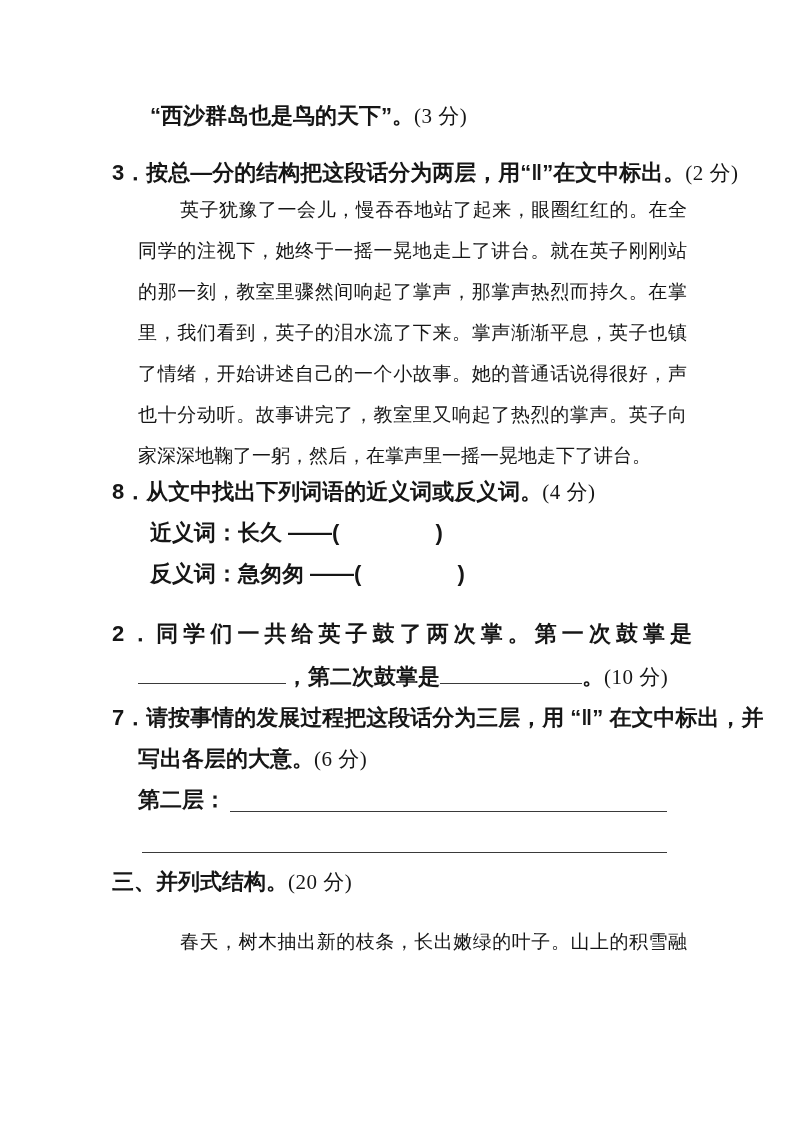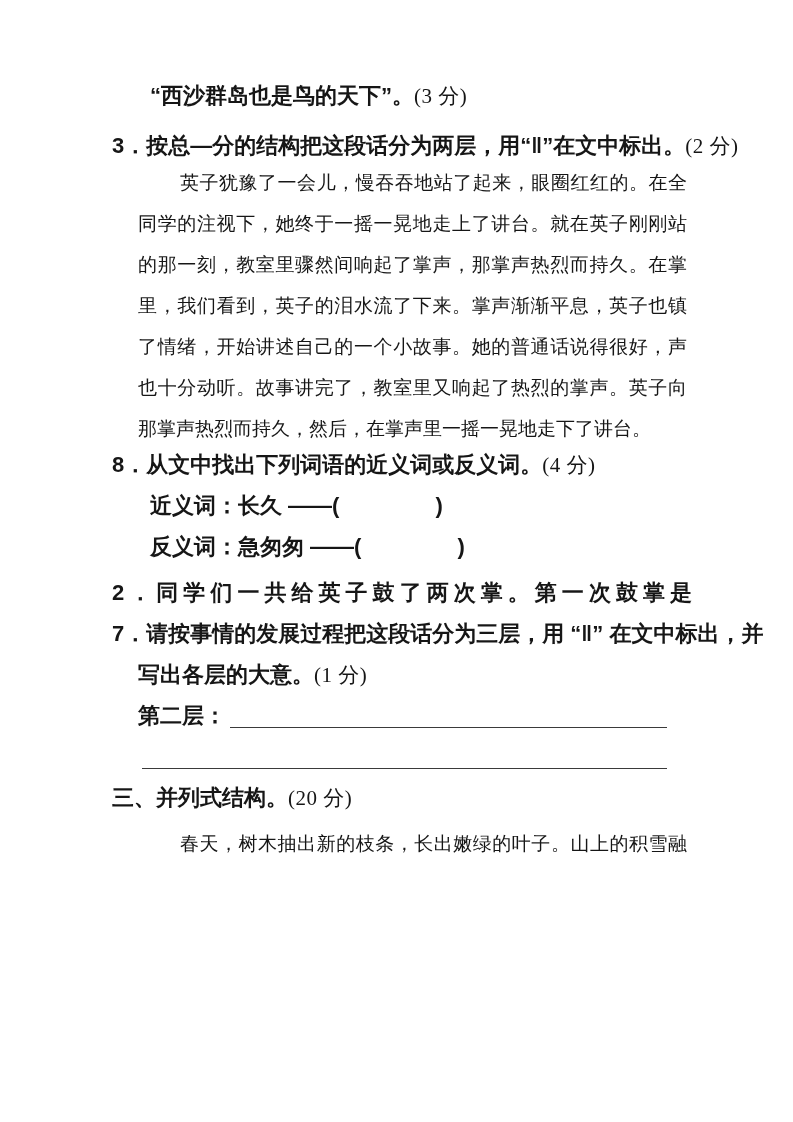--- a/index.html
+++ b/index.html
@@ -5,21 +5,21 @@
   * { box-sizing: border-box; margin: 0; padding: 0; }
   html, body { background: #ffffff; }
   body { font-family: "Liberation Sans", "DejaVu Sans", sans-serif; }
 
   .page {
     position: relative;
     width: 793px;
     height: 1122px;
     margin: 0 auto;
     background: #ffffff;
-    padding: 75px 0 0 112px;
+    padding: 95px 0 0 112px;
     overflow: hidden;
     color: #161616;
   }
 
   .line {
     height: 41px;
     line-height: 41px;
     font-family: "Liberation Sans", "DejaVu Sans", sans-serif;
     font-weight: 600;
     font-size: 22px;
@@ -52,23 +52,23 @@
   .indent2 { margin-left: 38px; }
 
   .jfull {
     width: 580px;
     white-space: normal;
     text-align: justify;
     text-align-last: justify;
     overflow: hidden;
   }
 
-  .gap8  { margin-top: 9px; }
+  .gap8  { margin-top: 16px; }
   .gap10 { margin-top: 10px; }
-  .gap3  { margin-top: 5px; }
+  .gap3  { margin-top: 19px; }
   .gap2  { margin-top: 2px; }
   .neg4  { margin-top: -4px; }
   .neg5  { margin-top: -5px; }
 
   .blank {
     display: inline-block;
     border-bottom: 1.6px solid #3a3a3a;
     height: 26px;
     vertical-align: baseline;
   }
@@ -98,38 +98,41 @@
     <span>3．按总—分的结构把这段话分为两层，用“‖”在文中标出。</span><span class="score">(2 分)</span>
   </div>
 
 
   <div class="line passage first neg4">英子犹豫了一会儿，慢吞吞地站了起来，眼圈红红的。在全班</div>
   <div class="line passage">同学的注视下，她终于一摇一晃地走上了讲台。就在英子刚刚站定</div>
   <div class="line passage">的那一刻，教室里骤然间响起了掌声，那掌声热烈而持久。在掌声</div>
   <div class="line passage">里，我们看到，英子的泪水流了下来。掌声渐渐平息，英子也镇定</div>
   <div class="line passage">了情绪，开始讲述自己的一个小故事。她的普通话说得很好，声音</div>
   <div class="line passage">也十分动听。故事讲完了，教室里又响起了热烈的掌声。英子向大</div>
-  <div class="line passage last">那掌声热烈而持久，然后，在掌声里一摇一晃地走下了讲台。</div>
+  <div class="line passage last">家深深地鞠了一躬，然后，在掌声里一摇一晃地走下了讲台。</div>
 
   <div class="line neg5">
     <span>8．从文中找出下列词语的近义词或反义词。</span><span class="score">(4 分)</span>
   </div>
 
   <div class="line indent2">
     <span>近义词：长久 ——(</span><span class="paren-gap"></span><span>)</span>
   </div>
   <div class="line indent2">
     <span>反义词：急匆匆 ——(</span><span class="paren-gap"></span><span>)</span>
   </div>
 
   <div class="line jfull gap3">2．同学们一共给英子鼓了两次掌。第一次鼓掌是</div>
+  <div class="line indent1 gap2">
+    <span class="blank w148"></span><span>，第二次鼓掌是</span><span class="blank w142"></span><span>。</span><span class="score">(10 分)</span>
+  </div>
 
   <div class="line">7．请按事情的发展过程把这段话分为三层，用 “‖” 在文中标出，并</div>
   <div class="line indent1">
-    <span>写出各层的大意。</span><span class="score">(1 分)</span>
+    <span>写出各层的大意。</span><span class="score">(6 分)</span>
   </div>
 
   <div class="line level">
     <span>第二层：</span>
       <span class="fill"></span>
   </div>
   <div class="line level">
       <span class="fill"></span>
   </div>
 

